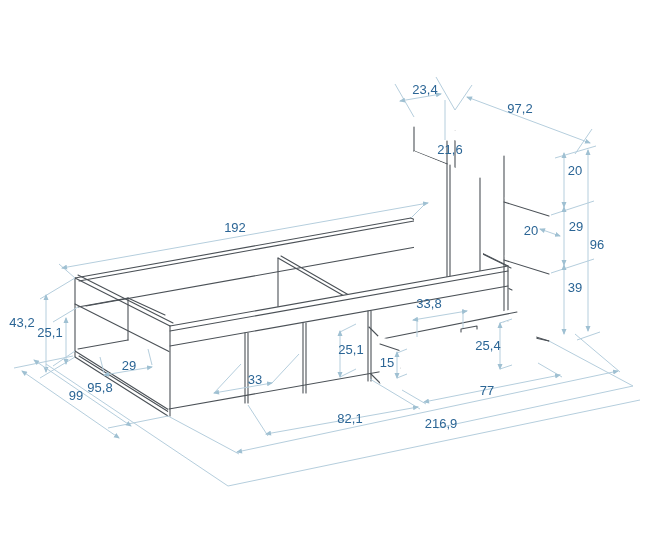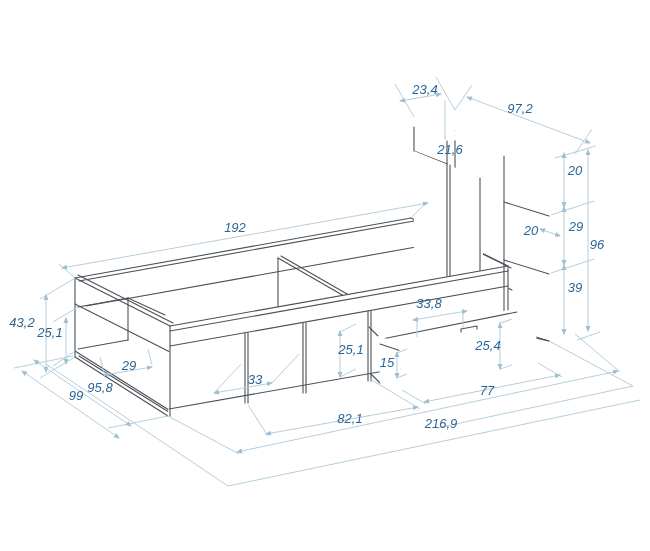--- a/index.html
+++ b/index.html
@@ -1,16 +1,16 @@
 <!DOCTYPE html>
 <html><head>
 <meta charset="utf-8">
 <style>
   html,body{margin:0;padding:0;background:#ffffff;}
-  .stage{width:650px;height:551px;position:relative;background:#ffffff;overflow:hidden;font-style:italic;}
+  .stage{width:650px;height:551px;position:relative;background:#ffffff;overflow:hidden;}
   svg{display:block;}
   .art path, .art line, .art polyline{stroke:var(--line,#4b5157);stroke-width:1.1;fill:none;stroke-linecap:round;stroke-linejoin:round;}
   .art .face{fill:#ffffff;}
   .dim line, .dim path, .dim polyline{stroke:var(--dim,#b5cedd);stroke-width:1;fill:none;}
   .dimlabels text{
     font-family:"Liberation Sans","DejaVu Sans",sans-serif;
     font-size:13px;
     fill:var(--txt,#2b6595);
     text-anchor:middle;
     dominant-baseline:middle;

